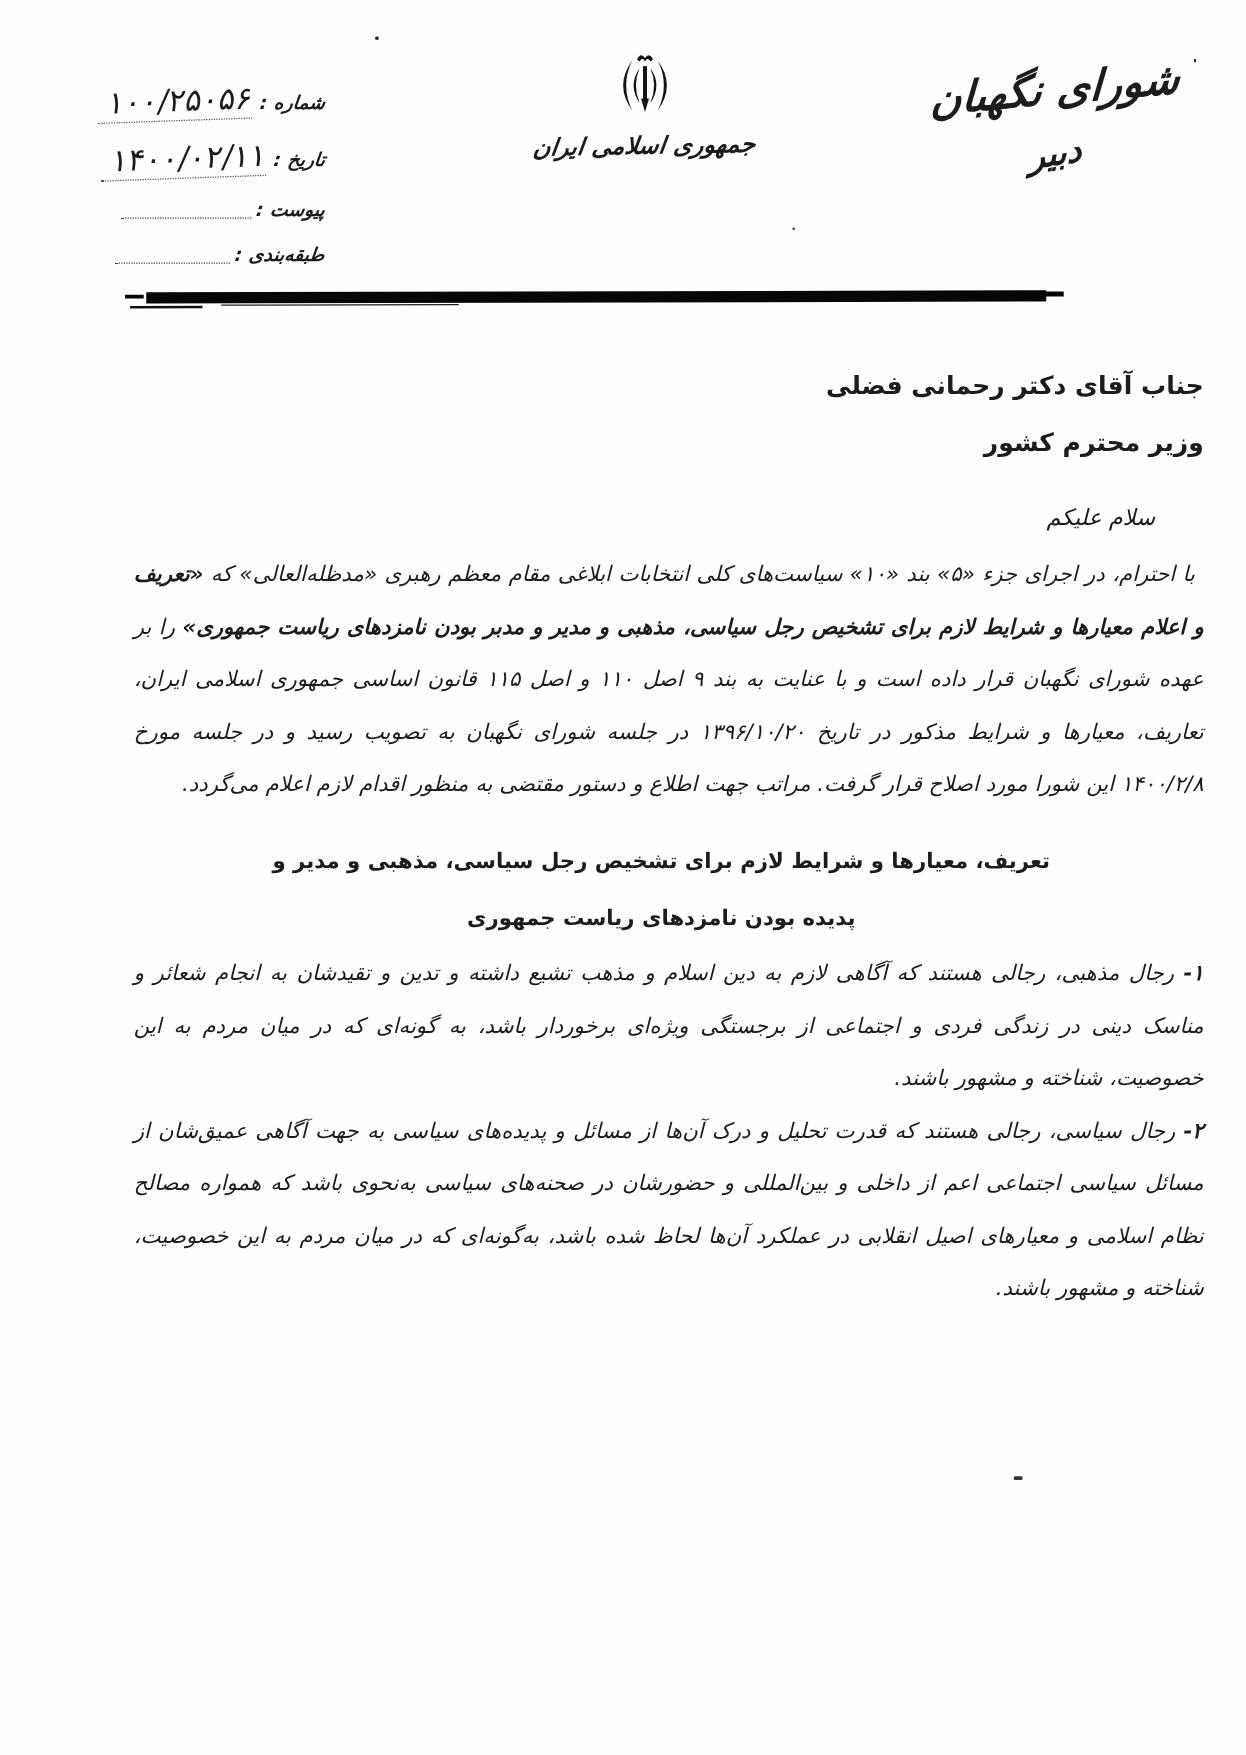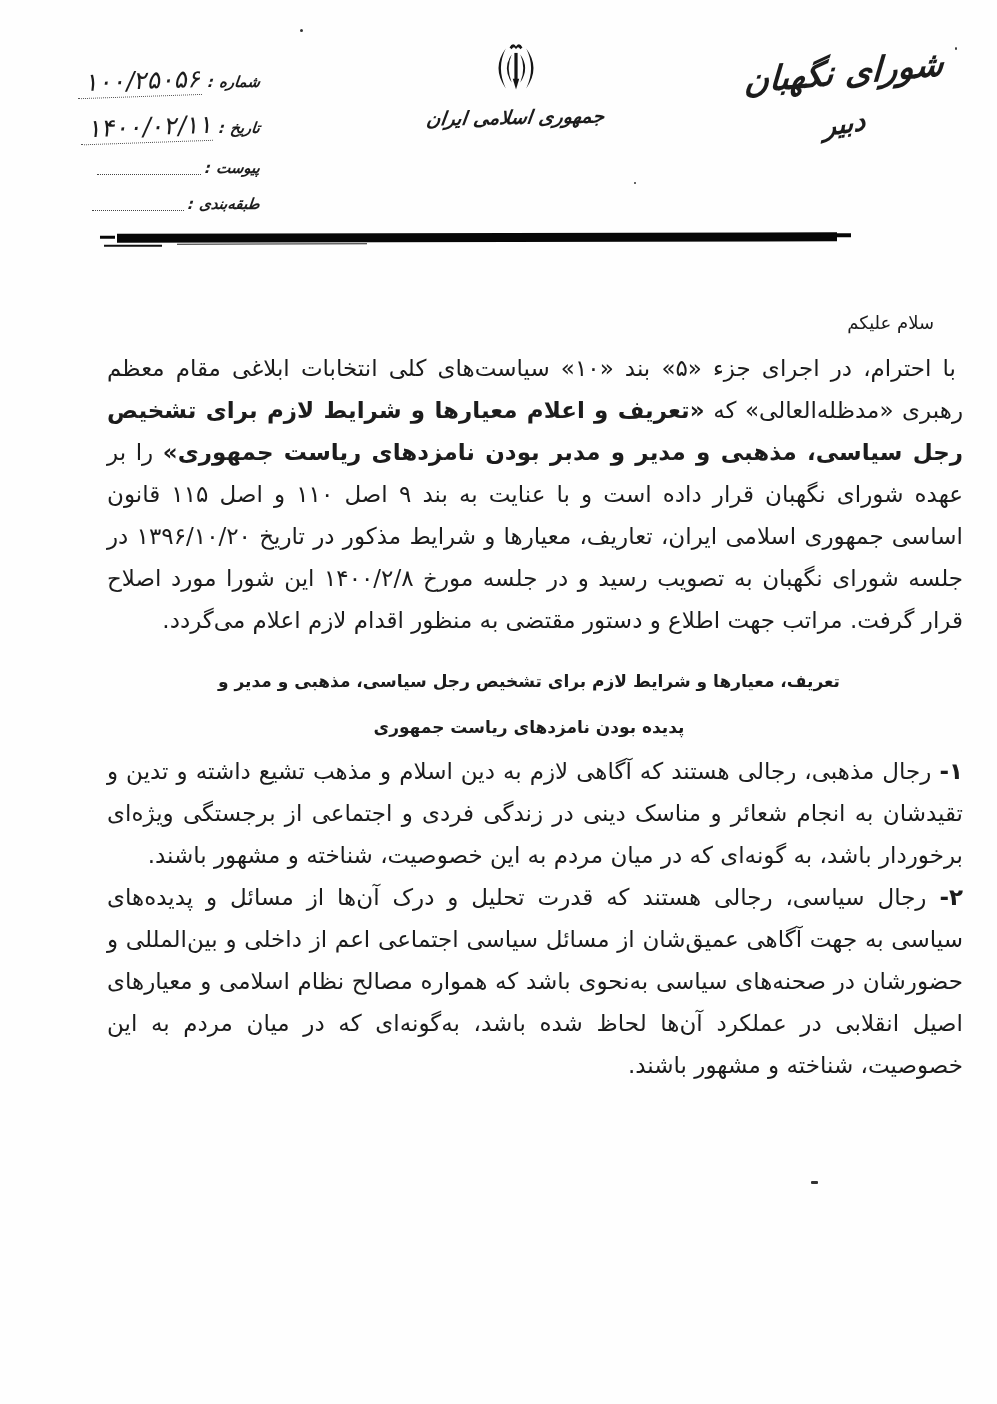--- a/index.html
+++ b/index.html
@@ -91,27 +91,28 @@
   .speck-4 { left:811px; top:1181px; width:7px; height:3px; border-radius:1px; }
 
   
   .letter {
     position:absolute; top:285px; right:34px; left:95px;
   }
   .recipient-line {
     font-size:20px; font-weight:700; line-height:46px;
   }
   .salutation {
-    margin-top:18px; margin-left:0; margin-right:29px;
-    font-size:18px; line-height:40px;
+    margin-top:18px; margin-left:0; margin-right:39px;
+    font-size:18px; line-height:40px;font-style:italic;
   }
   .body-par {
     margin:4px 0 0 12px;
-    font-size:23px; line-height:42px;
+    font-size:17px; line-height:42px;
     text-align:justify;
+    font-style:italic;
   }
   .intro-par { text-indent:7px; }
   .bold-seg { font-weight:700; }
   .doc-heading {
     margin-top:17px;
     text-align:center;
     font-size:17px; font-weight:700; line-height:46px;
   }
   .article-par { margin-top:23px; }
   .item-par { margin-top:0; }
@@ -168,20 +169,24 @@
     <span class="frag-d"></span>
   </div>
 
   <span class="speck speck-1"></span>
   <span class="speck speck-2"></span>
   <span class="speck speck-3"></span>
   <span class="speck speck-4"></span>
 
   <main class="letter">
 
+    <div class="recipient">
+      <div class="recipient-line">جناب آقای دکتر رحمانی فضلی</div>
+      <div class="recipient-line">وزیر محترم کشور</div>
+    </div>
 
     <div class="salutation">سلام علیکم</div>
 
     <p class="body-par intro-par">
       <span>با احترام، در اجرای جزء «۵» بند «۱۰» سیاست‌های کلی انتخابات ابلاغی مقام معظم رهبری «مدظله‌العالی» که </span><span class="bold-seg">«تعریف و اعلام معیارها و شرایط لازم برای تشخیص رجل سیاسی، مذهبی و مدیر و مدبر بودن نامزدهای ریاست جمهوری»</span><span> را بر عهده شورای نگهبان قرار داده است و با عنایت به بند ۹ اصل ۱۱۰ و اصل ۱۱۵ قانون اساسی جمهوری اسلامی ایران، تعاریف، معیارها و شرایط مذکور در تاریخ ۱۳۹۶/۱۰/۲۰ در جلسه شورای نگهبان به تصویب رسید و در جلسه مورخ ۱۴۰۰/۲/۸ این شورا مورد اصلاح قرار گرفت. مراتب جهت اطلاع و دستور مقتضی به منظور اقدام لازم اعلام می‌گردد.</span>
     </p>
 
     <div class="doc-heading">
       <div>تعریف، معیارها و شرایط لازم برای تشخیص رجل سیاسی، مذهبی و مدیر و</div>
       <div>پدیده بودن نامزدهای ریاست جمهوری</div>

